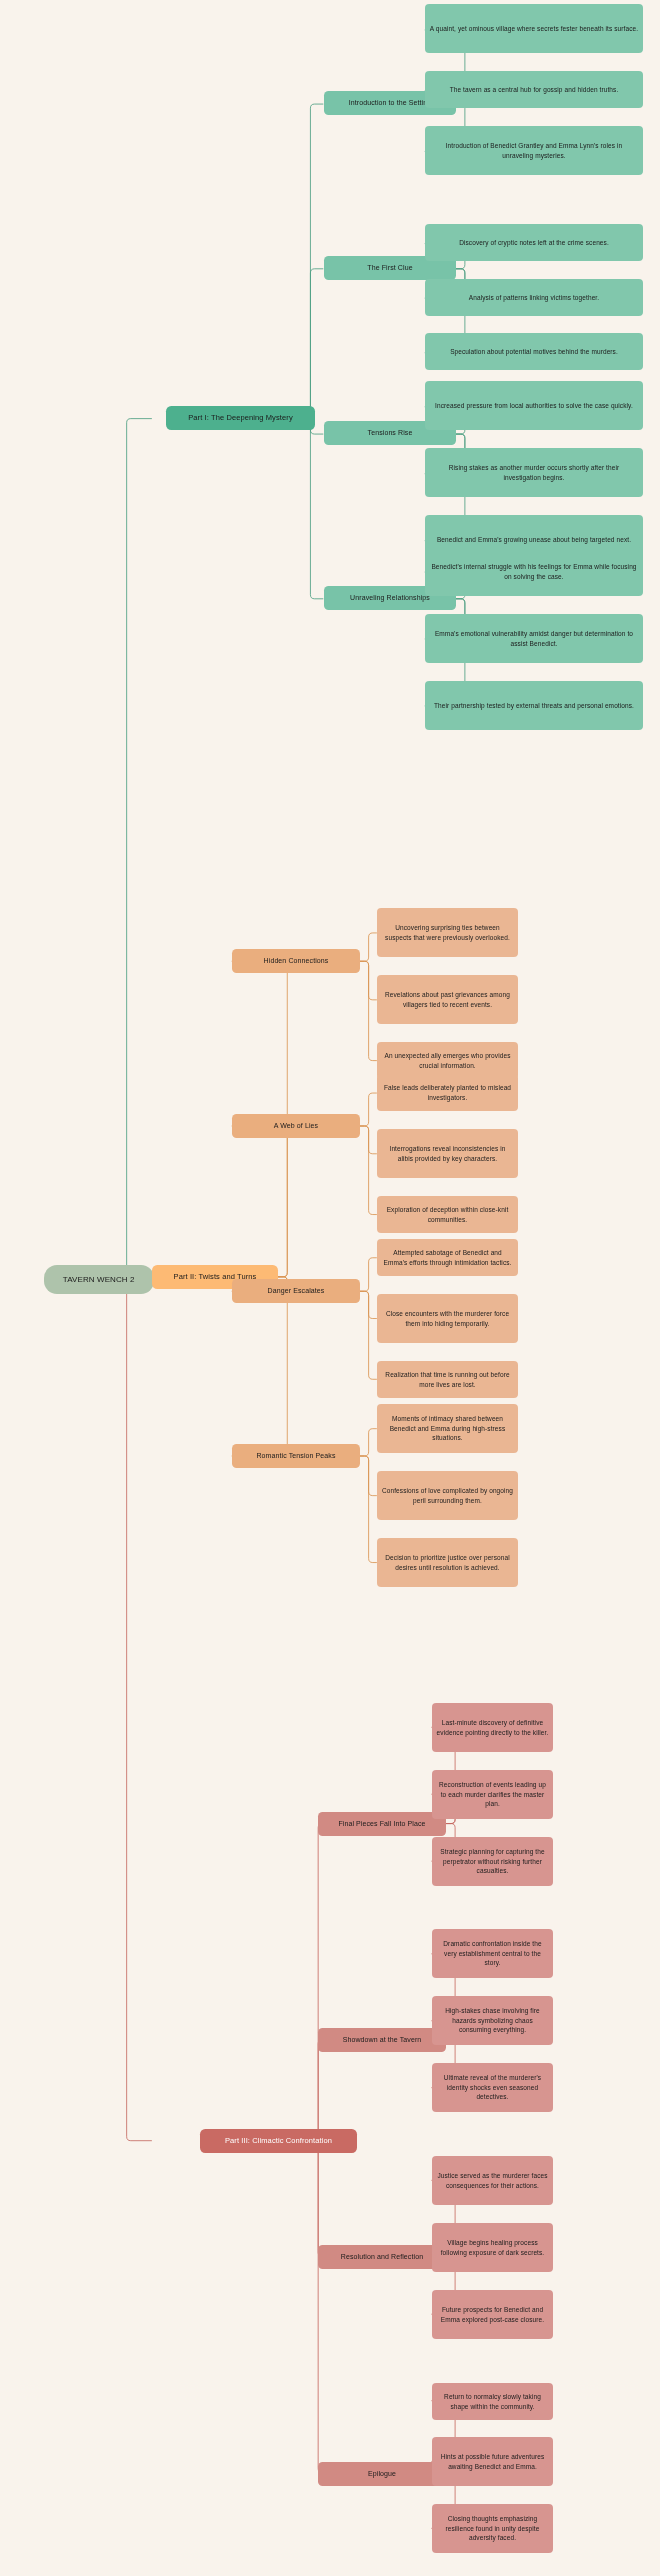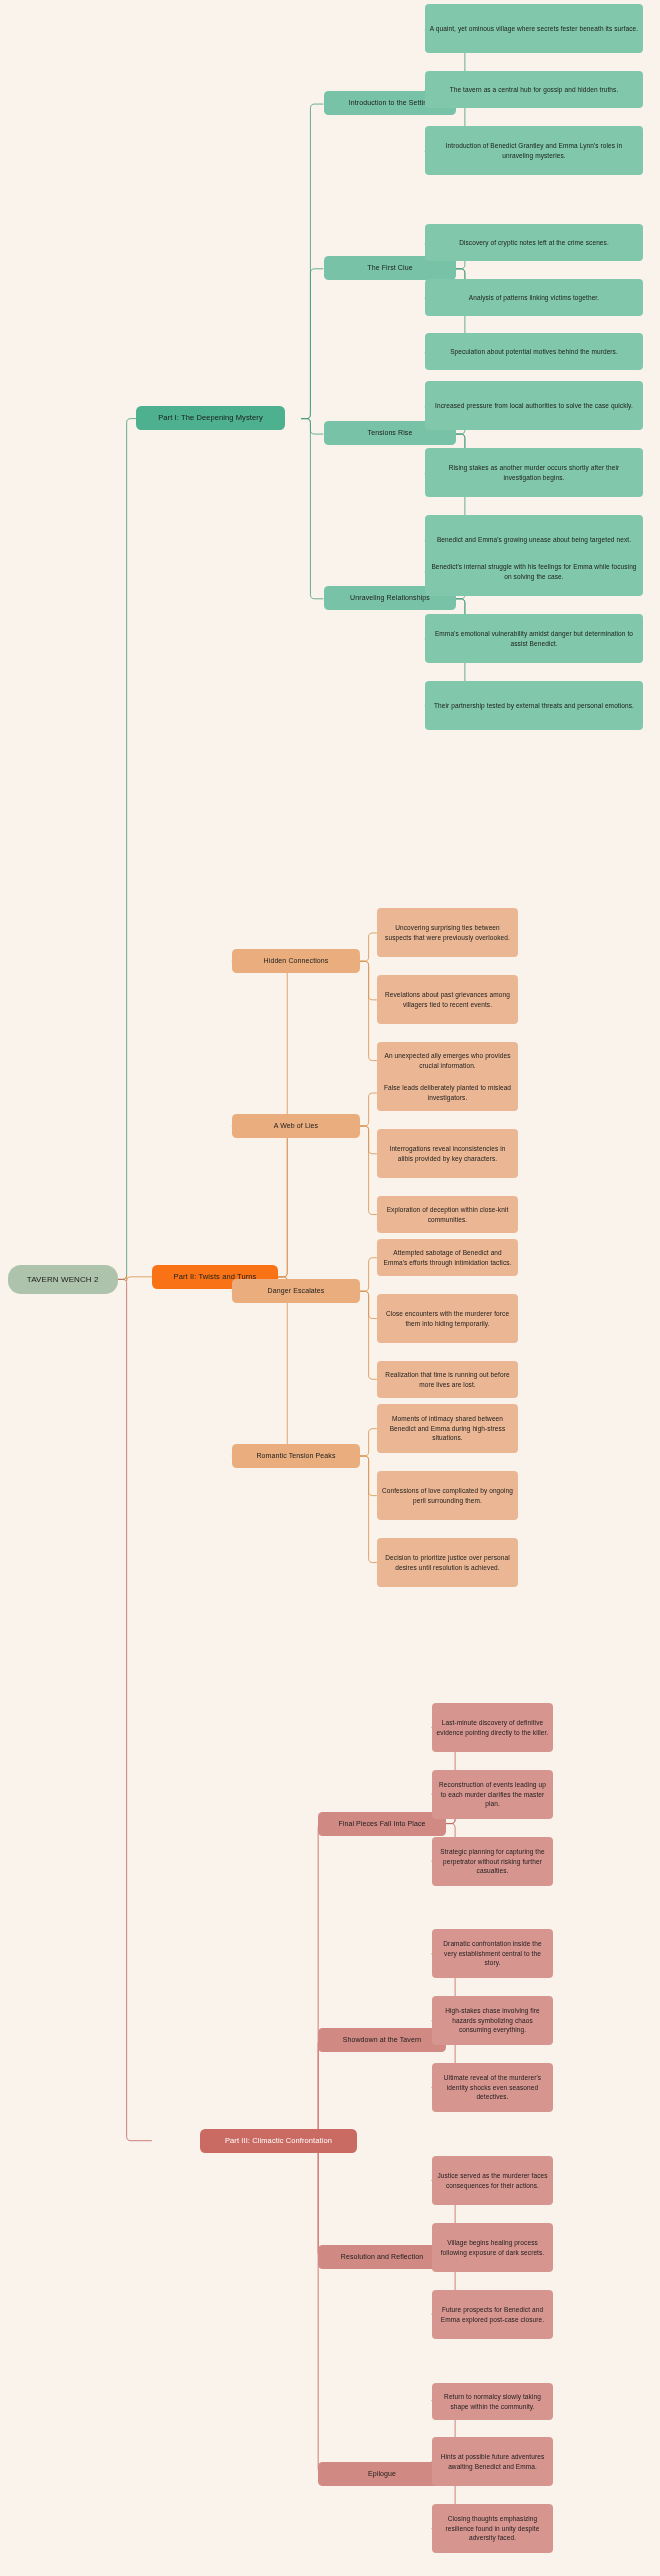--- a/index.html
+++ b/index.html
@@ -32,20 +32,21 @@
     border-radius: 4.6px;
     padding: 2.6px 4.6px;
     line-height: 1.45;
     color: #1b1b1b;
     letter-spacing: 0.1px;
     word-wrap: break-word;
   }
   .node.root {
     font-size: 8px;
     border-radius: 13px;
+    margin-left: 36px;
   }
   .node.l1 {
     font-size: 7.5px;
     border-radius: 5.2px;
   }
   .node.l2 {
     font-size: 7px;
   }
   .node.l3 {
     font-size: 6.5px;
@@ -105,38 +106,38 @@
       <path d="M866,4381 L876,4381 Q884,4381 884,4373 L884,4241 Q884,4233 892,4233 L838,4233" fill="none" stroke="#c4675f" stroke-width="1.6"></path>
       <path d="M866,4381 L876,4381 Q884,4381 884,4373 L884,4371 Q884,4363 892,4363 L838,4363" fill="none" stroke="#c4675f" stroke-width="1.6"></path>
       <path d="M866,4381 L876,4381 Q884,4381 884,4389 L884,4485 Q884,4493 892,4493 L838,4493" fill="none" stroke="#c4675f" stroke-width="1.6"></path>
       <path d="M600,4156 L610,4156 Q618,4156 618,4164 L618,4793 Q618,4801 626,4801 L618,4801" fill="none" stroke="#c4675f" stroke-width="1.6"></path>
       <path d="M866,4801 L876,4801 Q884,4801 884,4793 L884,4669 Q884,4661 892,4661 L838,4661" fill="none" stroke="#c4675f" stroke-width="1.6"></path>
       <path d="M866,4801 L876,4801 Q884,4801 884,4793 L884,4787 Q884,4779 892,4779 L838,4779" fill="none" stroke="#c4675f" stroke-width="1.6"></path>
       <path d="M866,4801 L876,4801 Q884,4801 884,4809 L884,4901 Q884,4909 892,4909 L838,4909" fill="none" stroke="#c4675f" stroke-width="1.6"></path>
     </svg>
   <div id="nodes">
       <div class="node root" style="left: 7.7px; top: 1265px; width: 110px; height: 29px; background: rgb(174, 195, 171);">TAVERN WENCH 2</div>
-      <div class="node l1" style="left: 136px; top: 406px; width: 149px; height: 24px; background: rgb(77, 176, 142);">Part I: The Deepening Mystery</div>
+      <div class="node l1" style="left: 166px; top: 406px; width: 149px; height: 24px; background: rgb(77, 176, 142);">Part I: The Deepening Mystery</div>
       <div class="node l2" style="left: 324px; top: 91px; width: 132px; height: 24px; background: rgb(120, 195, 168);">Introduction to the Setting</div>
       <div class="node l3" style="left: 425px; top: 4.1px; width: 218px; height: 49px; background: rgb(129, 199, 172);">A quaint, yet ominous village where secrets fester beneath its surface.</div>
       <div class="node l3" style="left: 425px; top: 71px; width: 218px; height: 37px; background: rgb(129, 199, 172);">The tavern as a central hub for gossip and hidden truths.</div>
       <div class="node l3" style="left: 425px; top: 126px; width: 218px; height: 49px; background: rgb(129, 199, 172);">Introduction of Benedict Grantley and Emma Lynn's roles in unraveling mysteries.</div>
       <div class="node l2" style="left: 324px; top: 256px; width: 132px; height: 24px; background: rgb(120, 195, 168);">The First Clue</div>
       <div class="node l3" style="left: 425px; top: 224px; width: 218px; height: 37px; background: rgb(129, 199, 172);">Discovery of cryptic notes left at the crime scenes.</div>
       <div class="node l3" style="left: 425px; top: 279px; width: 218px; height: 37px; background: rgb(129, 199, 172);">Analysis of patterns linking victims together.</div>
       <div class="node l3" style="left: 425px; top: 333px; width: 218px; height: 37px; background: rgb(129, 199, 172);">Speculation about potential motives behind the murders.</div>
       <div class="node l2" style="left: 324px; top: 421px; width: 132px; height: 24px; background: rgb(120, 195, 168);">Tensions Rise</div>
       <div class="node l3" style="left: 425px; top: 381px; width: 218px; height: 49px; background: rgb(129, 199, 172);">Increased pressure from local authorities to solve the case quickly.</div>
       <div class="node l3" style="left: 425px; top: 448px; width: 218px; height: 49px; background: rgb(129, 199, 172);">Rising stakes as another murder occurs shortly after their investigation begins.</div>
       <div class="node l3" style="left: 425px; top: 515px; width: 218px; height: 49px; background: rgb(129, 199, 172);">Benedict and Emma's growing unease about being targeted next.</div>
       <div class="node l2" style="left: 324px; top: 586px; width: 132px; height: 24px; background: rgb(120, 195, 168);">Unraveling Relationships</div>
       <div class="node l3" style="left: 425px; top: 547px; width: 218px; height: 49px; background: rgb(129, 199, 172);">Benedict's internal struggle with his feelings for Emma while focusing on solving the case.</div>
       <div class="node l3" style="left: 425px; top: 614px; width: 218px; height: 49px; background: rgb(129, 199, 172);">Emma's emotional vulnerability amidst danger but determination to assist Benedict.</div>
       <div class="node l3" style="left: 425px; top: 681px; width: 218px; height: 49px; background: rgb(129, 199, 172);">Their partnership tested by external threats and personal emotions.</div>
-      <div class="node l1" style="left: 152px; top: 1265px; width: 126px; height: 24px; background: #f97316;">Part II: Twists and Turns</div>
+      <div class="node l1" style="left: 152px; top: 1265px; width: 126px; height: 24px; background: #fdba74;">Part II: Twists and Turns</div>
       <div class="node l2" style="left: 232px; top: 949px; width: 128px; height: 24px; background: rgb(234, 174, 126);">Hidden Connections</div>
       <div class="node l3" style="left: 377px; top: 908px; width: 141px; height: 49px; background: rgb(234, 182, 147);">Uncovering surprising ties between suspects that were previously overlooked.</div>
       <div class="node l3" style="left: 377px; top: 975px; width: 141px; height: 49px; background: rgb(234, 182, 147);">Revelations about past grievances among villagers tied to recent events.</div>
       <div class="node l3" style="left: 377px; top: 1042px; width: 141px; height: 37px; background: rgb(234, 182, 147);">An unexpected ally emerges who provides crucial information.</div>
       <div class="node l2" style="left: 232px; top: 1114px; width: 128px; height: 24px; background: rgb(234, 174, 126);">A Web of Lies</div>
       <div class="node l3" style="left: 377px; top: 1074px; width: 141px; height: 37px; background: rgb(234, 182, 147);">False leads deliberately planted to mislead investigators.</div>
       <div class="node l3" style="left: 377px; top: 1129px; width: 141px; height: 49px; background: rgb(234, 182, 147);">Interrogations reveal inconsistencies in alibis provided by key characters.</div>
       <div class="node l3" style="left: 377px; top: 1196px; width: 141px; height: 37px; background: rgb(234, 182, 147);">Exploration of deception within close-knit communities.</div>
       <div class="node l2" style="left: 232px; top: 1279px; width: 128px; height: 24px; background: rgb(234, 174, 126);">Danger Escalates</div>
       <div class="node l3" style="left: 377px; top: 1239px; width: 141px; height: 37px; background: rgb(234, 182, 147);">Attempted sabotage of Benedict and Emma's efforts through intimidation tactics.</div>

